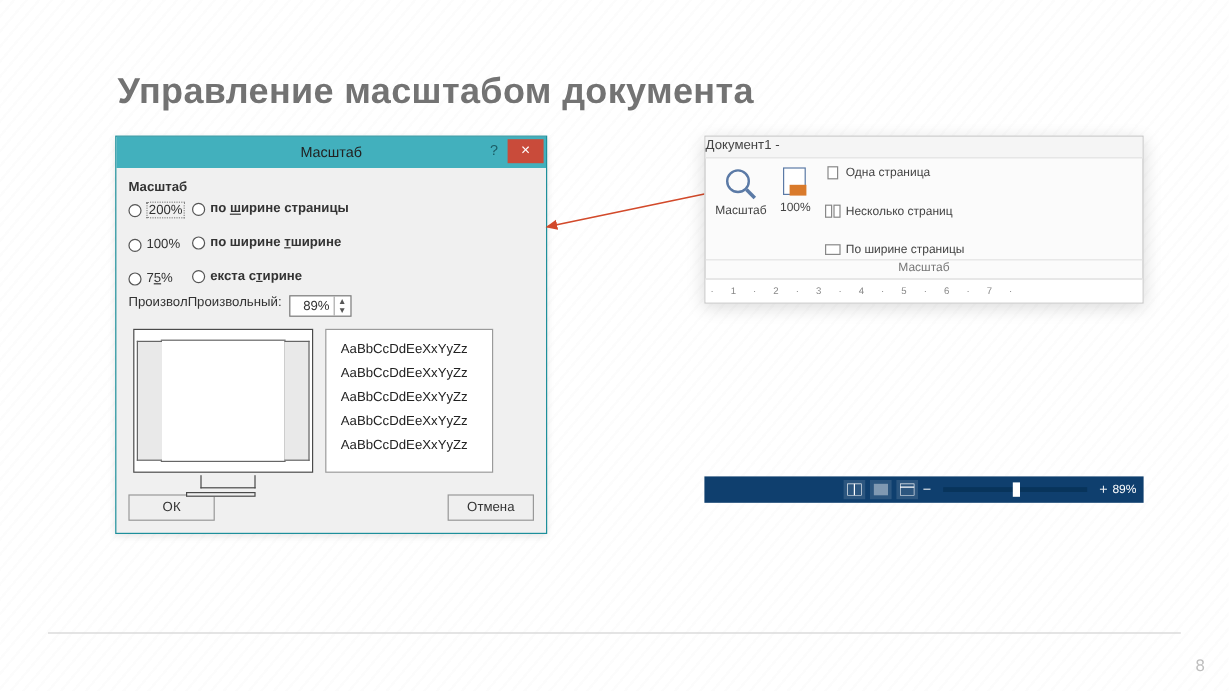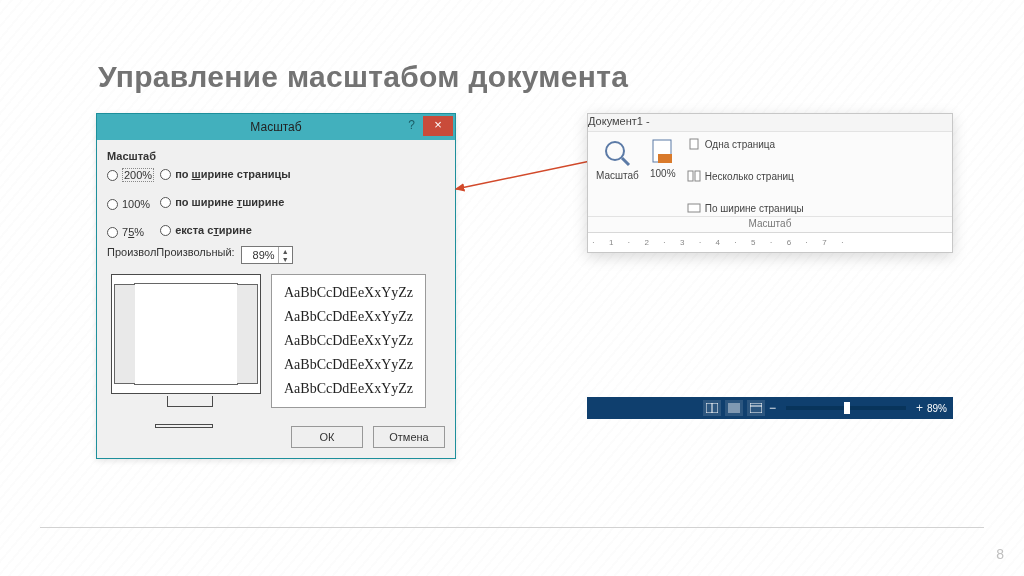--- a/index.html
+++ b/index.html
@@ -34,22 +34,22 @@
   .spin-btns span{width:13px;height:8px;display:flex;align-items:center;justify-content:center;font-size:7px;color:#555}
   .sample{display:flex;gap:10px}
   .monitor{width:150px;height:120px;border:1px solid #4a4a4a;background:#fff;position:relative;margin:4px 0 0 4px}
   .monitor::after{content:"";position:absolute;left:55px;bottom:-14px;width:44px;height:10px;border:1px solid #4a4a4a;border-top:none;background:#f0f0f0}
   .monitor-stand{position:absolute;left:48px;bottom:-20px;width:58px;height:4px;border:1px solid #4a4a4a;background:#f0f0f0}
   .monitor .page{position:absolute;left:22px;top:8px;right:22px;bottom:8px;border:1px solid #666;background:#fff}
   .monitor .page::before,.monitor .page::after{content:"";position:absolute;top:0;bottom:0;width:20px;background:#e9e9e9}
   .monitor .page::before{left:-21px;border:1px solid #666;border-right:none}
   .monitor .page::after{right:-21px;border:1px solid #666;border-left:none}
   .sample-text{border:1px solid #9a9a9a;background:#fff;padding:10px 12px;display:flex;flex-direction:column;gap:8px;margin-top:4px;min-width:140px}
-  .sample-text span{font-size:14px;font-family:Liberation Serif, serif;color:#222}
-  .dlg-foot{padding:10px;display:flex;justify-content:flex-end;gap:10px}
+  .sample-text span{font-size:11px;font-family:Liberation Sans, sans-serif;color:#222}
+  .dlg-foot{padding:10px;display:flex;justify-content:space-between;gap:10px}
   .btn{width:72px;height:22px;border:1px solid #989898;background:#efefef;font-size:11px;text-align:center;line-height:20px}
 
   
   .ribbon{position:absolute;left:587px;top:113px;width:366px;border:1px solid #c7c7c7;background:#fbfbfb;box-shadow:0 4px 14px rgba(0,0,0,.15)}
   .rib-title{height:18px;background:#f5f5f5;text-align:left;font-size:11px;color:#444;padding-top:1px;border-bottom:1px solid #e3e3e3}
   .rib-tabs{height:20px;display:flex;gap:16px;padding:2px 10px;color:#2a5db0;font-size:11px;border-bottom:1px solid #d8d8d8}
   .rib-tabs span{letter-spacing:.3px}
   .rib-body{display:flex;padding:6px 8px 2px;gap:10px}
   .big-icon{display:flex;flex-direction:column;align-items:center;gap:2px;font-size:10px;color:#444}
   .big-icon svg{display:block}

